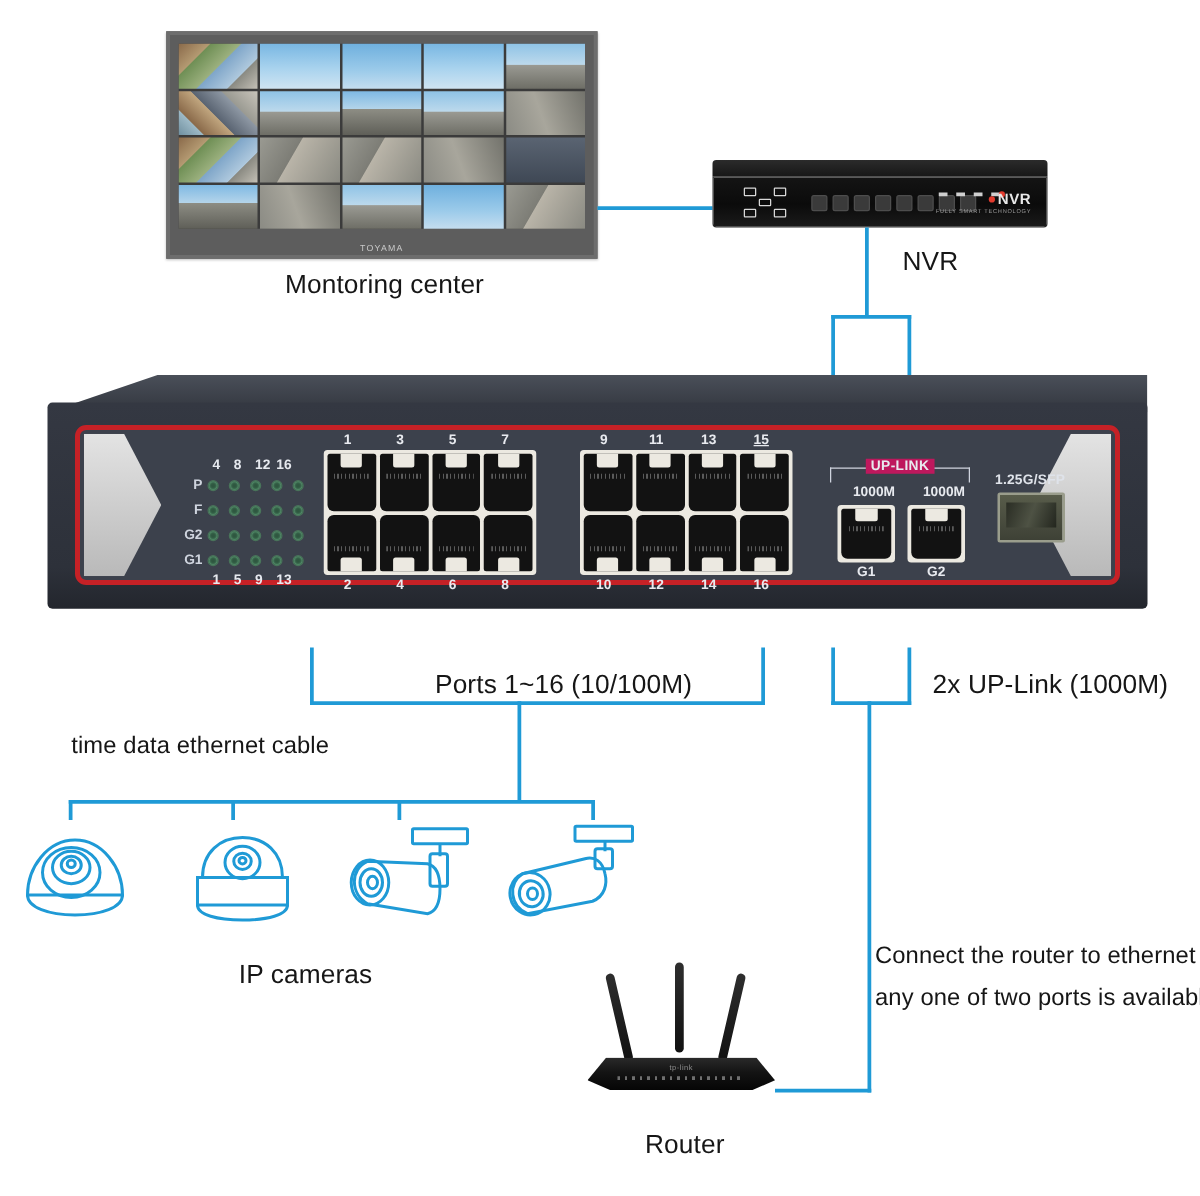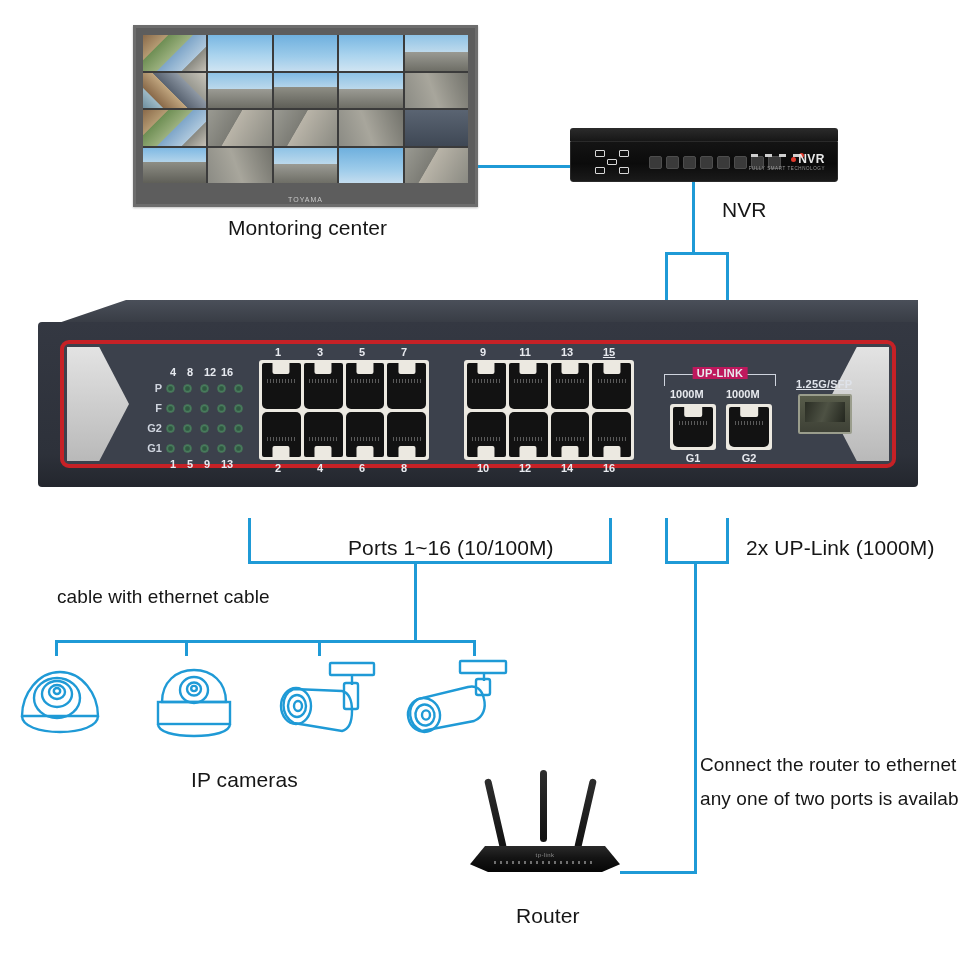--- a/index.html
+++ b/index.html
@@ -209,36 +209,36 @@
     position: absolute; left: 0; top: 16px; width: 112px; height: 12px;
     border: 1.6px solid #cfd4de; border-bottom: none;
   }
   #uplink-title {
     position: absolute; left: 50%; top: 9px; transform: translateX(-50%);
     background: #be185d; padding: 0 4px;
     color: #e8eaef; font-size: 11px; font-weight: bold; letter-spacing: .3px;
   }
   .up-speed {
     position: absolute; top: 30px; color: #e8eaef;
-    font-size: 11px; font-weight: bold; width: 46px; text-align: left;
+    font-size: 11px; font-weight: bold; width: 46px; text-align: right;
   }
   .upjack {
     position: absolute; top: 46px; width: 46px; height: 46px;
     background: #ece9e1; border-radius: 3px; padding: 3px;
   }
   .upjack .jack { width: 100%; height: 100%; }
   .up-name {
     position: absolute; top: 94px; color: #e8eaef;
     font-size: 11px; font-weight: bold; width: 46px; text-align: center;
   }
 
   
   #sfp-label {
     position: absolute; left: 732px; top: 34px;
-    color: #dfe3ea; font-size: 11px; font-weight: bold; letter-spacing: .2px; text-decoration: underline;
+    color: #dfe3ea; font-size: 11px; font-weight: bold; letter-spacing: .2px;
   }
   #sfp {
     position: absolute; left: 734px; top: 50px; width: 54px; height: 40px;
     background: linear-gradient(#585c4a, #3e4136);
     border: 2px solid #9a9d8c; border-radius: 2px;
   }
   #sfp::after {
     content: ""; position: absolute; left: 5px; top: 6px; right: 5px; bottom: 10px;
     background: linear-gradient(110deg,#2a2d24 0%,#4e5244 50%,#23261e 100%);
   }
@@ -468,21 +468,21 @@
   <div class="label" style="left:348px; top:536px;">Ports 1~16 (10/100M)</div>
 
   <div class="wire wire-v" style="left:414px; top:561px; height:81px;"></div>
   <div class="wire wire-h" style="left:55px; top:640px; width:421px;"></div>
   <div class="wire wire-v" style="left:55px;  top:640px; height:16px;"></div>
   <div class="wire wire-v" style="left:185px; top:640px; height:16px;"></div>
   <div class="wire wire-v" style="left:318px; top:640px; height:16px;"></div>
   <div class="wire wire-v" style="left:473px; top:640px; height:16px;"></div>
 
   <div class="label small" style="left:57px; top:580px;">
-    <span class="label-line">cable with ethernet cable</span>
+    <span class="label-line">time data ethernet cable</span>
   </div>
 
   <div class="wire wire-v" style="left:665px; top:518px; height:46px;"></div>
   <div class="wire wire-h" style="left:665px; top:561px; width:64px;"></div>
   <div class="wire wire-v" style="left:726px; top:518px; height:46px;"></div>
   <div class="label" style="left:746px; top:536px;">2x UP-Link (1000M)</div>
 
   <div class="wire wire-v" style="left:694px; top:561px; height:313px;"></div>
   <div class="wire wire-h" style="left:620px; top:871px; width:77px;"></div>
 

